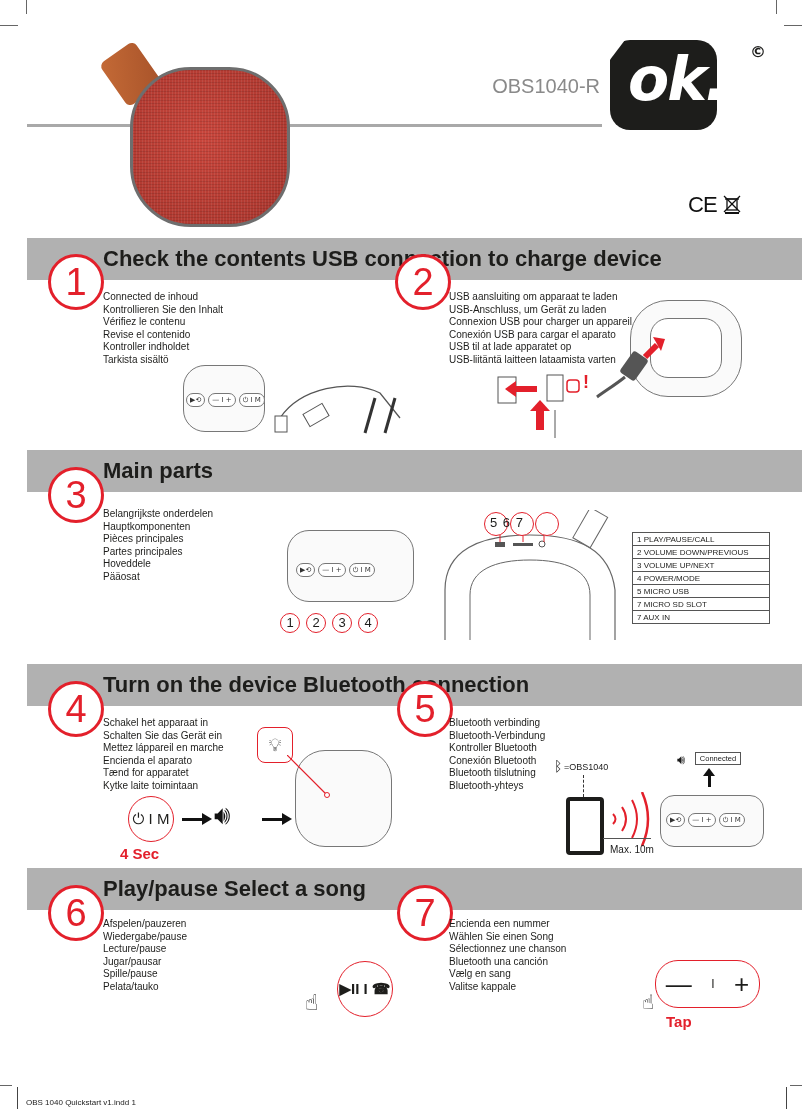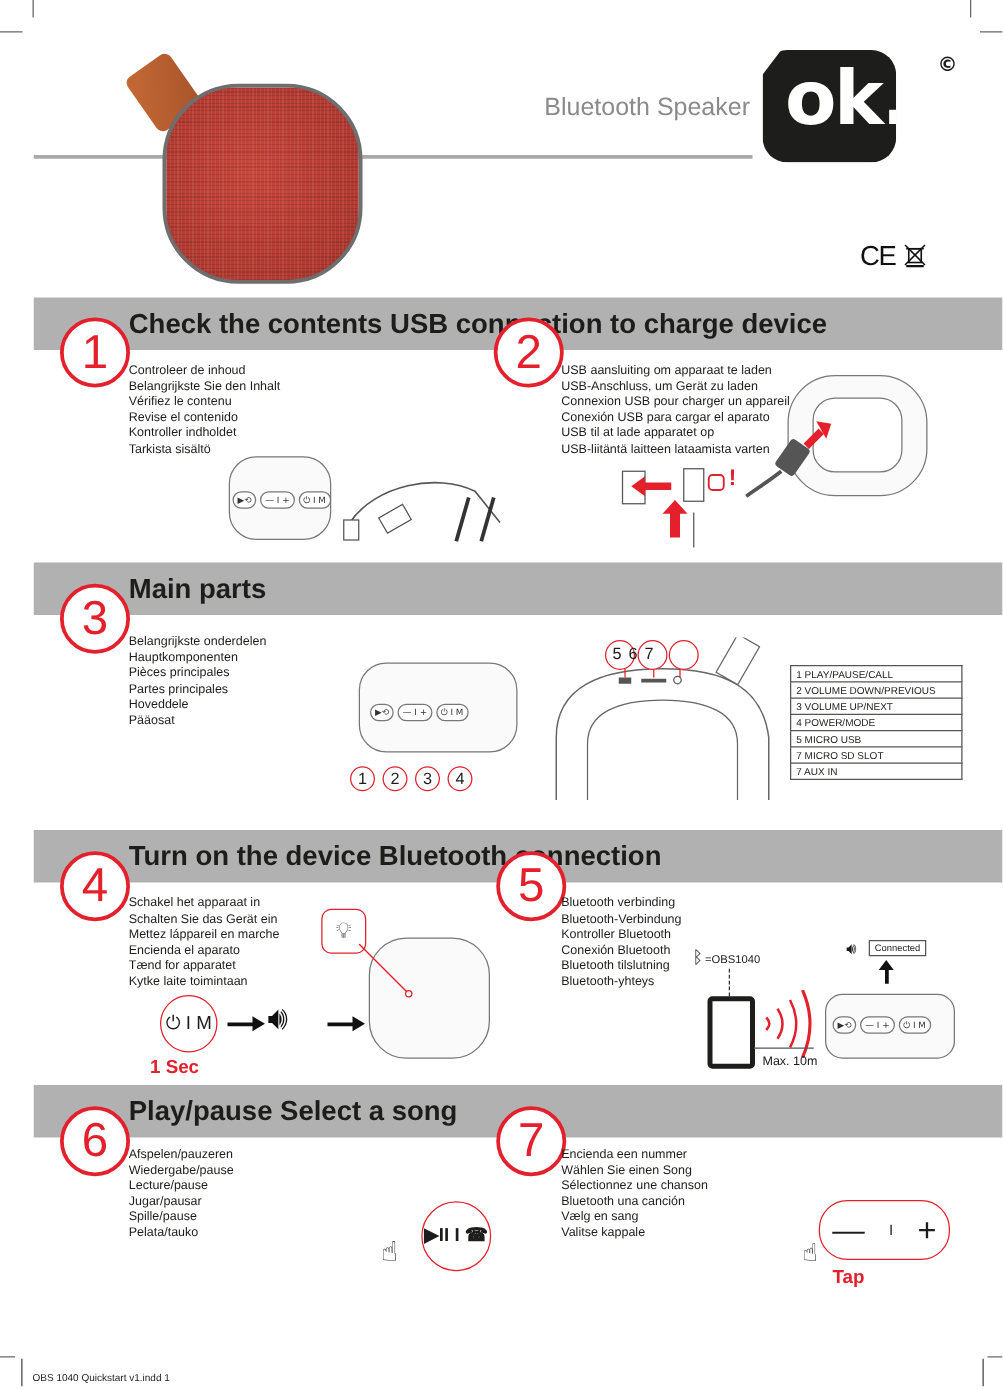--- a/index.html
+++ b/index.html
@@ -2,21 +2,21 @@
 <html><head>
 <meta charset="utf-8">
 <style>
   html,body{margin:0;padding:0;background:#fff;}
   body{width:802px;height:1112px;position:relative;overflow:hidden;font-family:"DejaVu Sans","Liberation Sans",sans-serif;color:#1a1a1a;}
   .abs{position:absolute;}
   .crop{position:absolute;background:#666;}
   
   .hdr-line{position:absolute;left:27px;top:124px;width:575px;height:3px;background:#a9a9a9;}
   .model{position:absolute;right:202px;top:73px;font-family:"Liberation Sans",sans-serif;font-size:20px;color:#8a8a8a;text-align:right;line-height:26px;}
-  .logo{position:absolute;left:610px;top:40px;width:107px;height:90px;background:#1d1d1b;border-radius:20px 20px 20px 20px;clip-path:polygon(14% 0,100% 0,100% 100%,0 100%,0 22%);}
+  .logo{position:absolute;left:610px;top:40px;width:107px;height:90px;background:#1d1d1b;border-radius:20px 20px 20px 20px;clip-path:polygon(14% 0,100% 0,100% 100%,0 100%,0 22%);font-style:italic;}
   .logo span{position:absolute;left:18px;top:4px;font-family:"DejaVu Sans",sans-serif;font-weight:bold;font-size:60px;color:#fff;letter-spacing:-2px;}
   .copy{position:absolute;left:750px;top:42px;font-size:16px;font-weight:bold;color:#1d1d1b;}
   .ce{position:absolute;left:688px;top:192px;font-size:22px;color:#111;font-family:"Liberation Sans",sans-serif;letter-spacing:-1px;}
   
   .spk-strap{position:absolute;left:110px;top:48px;width:42px;height:52px;background:linear-gradient(120deg,#c46a36,#a8532a);border-radius:6px;transform:rotate(-35deg);}
   .spk{position:absolute;left:130px;top:67px;width:160px;height:160px;border-radius:38%;background:radial-gradient(circle at 45% 45%,#c9463c,#b23a31 70%,#9c332b);border:3px solid #6e6e6e;box-sizing:border-box;}
   .spk::after{content:"";position:absolute;inset:0;border-radius:38%;background-image:repeating-linear-gradient(0deg,rgba(0,0,0,.10) 0 1px,transparent 1px 3px),repeating-linear-gradient(90deg,rgba(255,255,255,.08) 0 1px,transparent 1px 3px);}
   
   .bar{position:absolute;left:27px;width:775px;height:42px;background:#b1b1b1;}
   .bar-title{position:absolute;left:103px;font-family:"Liberation Sans",sans-serif;font-weight:bold;font-size:22px;color:#1d1d1b;line-height:42px;white-space:nowrap;}
@@ -46,21 +46,21 @@
 <div class="crop" style="left:0;top:25px;width:18px;height:1px"></div>
 <div class="crop" style="left:776px;top:0;width:1px;height:14px"></div>
 <div class="crop" style="left:784px;top:25px;width:18px;height:1px"></div>
 <div class="crop" style="left:0;top:1085px;width:12px;height:1px"></div>
 <div class="crop" style="left:790px;top:1085px;width:12px;height:1px"></div>
 
 <div class="spk-strap"></div>
 <div class="hdr-line"></div>
 <div class="spk"></div>
 <div class="model">
-  <div>Bluetooth Speaker</div>
+  <div>OBS1040-R</div>
 </div>
 <div class="logo">
     <span>ok.</span>
   </div>
 <div class="copy">©</div>
 <div class="ce">
   <span>CE</span>
   <svg width="20" height="20" viewBox="0 0 20 20" style="vertical-align:-2px">
     <rect x="5" y="5" width="10" height="11" fill="none" stroke="#111" stroke-width="1.3"></rect>
     <line x1="3" y1="5" x2="17" y2="5" stroke="#111" stroke-width="1.3"></line>
@@ -68,22 +68,22 @@
     <line x1="18" y1="2" x2="2" y2="18" stroke="#111" stroke-width="1.3"></line>
     <line x1="3" y1="19" x2="17" y2="19" stroke="#111" stroke-width="2"></line>
   </svg>
 </div>
 
 <div class="bar" style="top:238px"></div>
 <div class="bar-title" style="top:238px">Check the contents  USB connection to charge device</div>
 <div class="num" style="left:48px;top:254px">1</div>
 <div class="num" style="left:395px;top:254px">2</div>
 <div class="lines" style="left:103px;top:291px">
-  <div>Controleer de inhoud</div>
-  <div>Belangrijkste Sie den Inhalt</div>
+  <div>Connected de inhoud</div>
+  <div>Kontrollieren Sie den Inhalt</div>
   <div>Vérifiez le contenu</div>
   <div>Revise el contenido</div>
   <div>Kontroller indholdet</div>
   <div>Tarkista sisältö</div>
 </div>
 <div class="lines" style="left:449px;top:291px">
   <div>USB aansluiting om apparaat te laden</div>
   <div>USB-Anschluss, um Gerät zu laden</div>
   <div>Connexion USB pour charger un appareil</div>
   <div>Conexión USB para cargar el aparato</div>
@@ -199,21 +199,21 @@
 </div>
 <div class="lines" style="left:449px;top:717px">
   <div>Bluetooth verbinding</div>
   <div>Bluetooth-Verbindung</div>
   <div>Kontroller Bluetooth</div>
   <div>Conexión Bluetooth</div>
   <div>Bluetooth tilslutning</div>
   <div>Bluetooth-yhteys</div>
 </div>
 <div class="redc" style="left:128px;top:796px;width:44px;height:44px;font-size:15px;line-height:44px">⏻ I M</div>
-<div class="red-txt" style="left:120px;top:845px">1 Sec</div>
+<div class="red-txt" style="left:120px;top:845px">4 Sec</div>
 <div class="arrow-r" style="left:182px;top:818px;width:22px"></div>
 <div class="abs" style="left:214px;top:800px;font-size:26px;color:#111">🔊︎</div>
 <div class="arrow-r" style="left:262px;top:818px;width:22px"></div>
 <div class="device" style="left:295px;top:750px;width:95px;height:95px;border-radius:30px"></div>
 <div class="abs" style="left:257px;top:727px;width:34px;height:34px;border:1.5px solid #e3202b;border-radius:8px;background:#fff;text-align:center;font-size:18px;line-height:34px">💡︎</div>
 <svg class="abs" style="left:287px;top:755px" width="45" height="45">
     <line x1="0" y1="0" x2="40" y2="40" stroke="#e3202b" stroke-width="1.2"></line>
     <circle cx="40" cy="40" r="2.5" fill="#fff" stroke="#e3202b"></circle>
   </svg>
 

